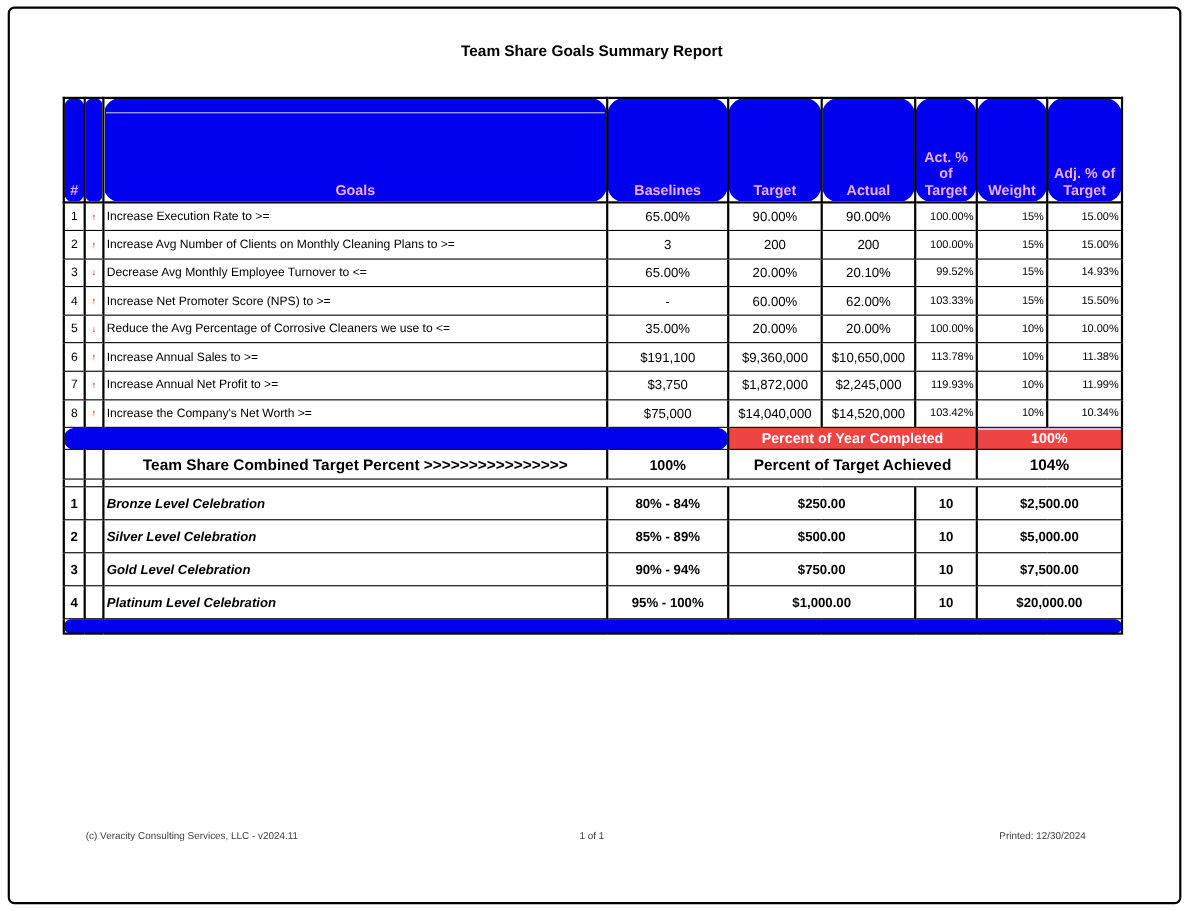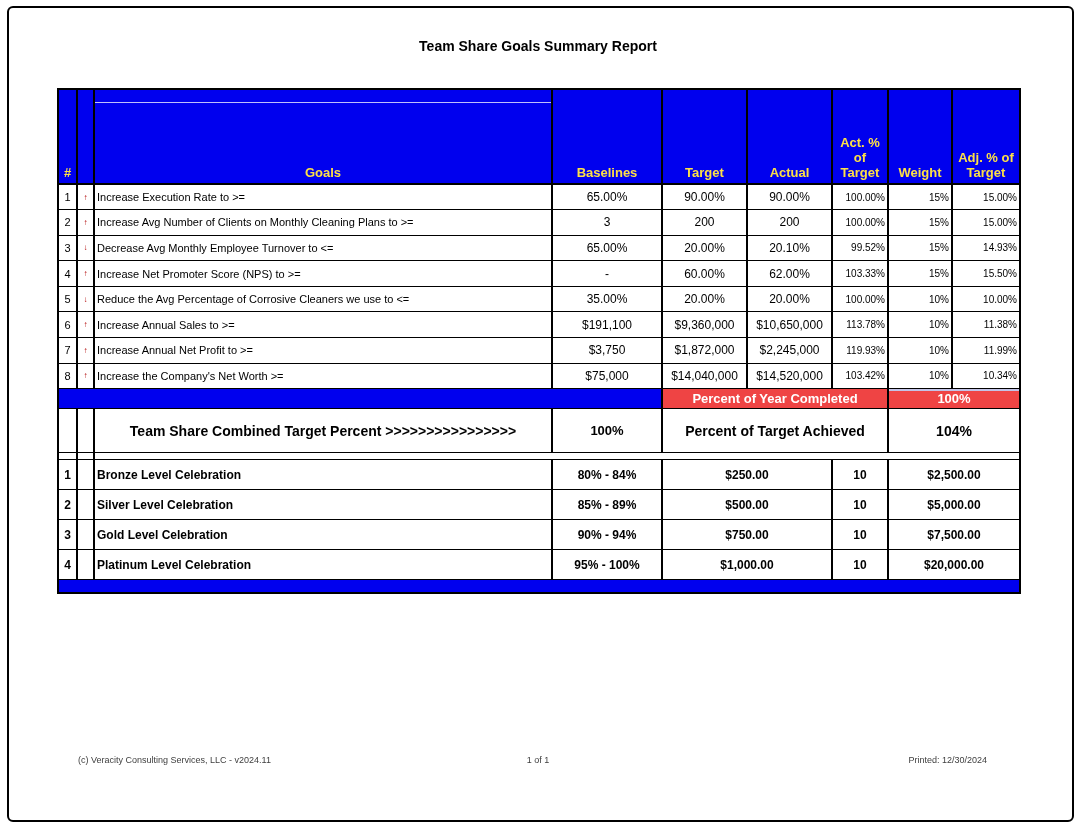--- a/index.html
+++ b/index.html
@@ -17,21 +17,21 @@
 
   table.report{
     position:absolute;left:57px;top:88px;width:962px;
     border-collapse:collapse;table-layout:fixed;
     border:2px solid #000;
   }
   table.report td{
     border:1px solid #000;border-left-width:2px;border-right-width:2px;
     padding:0 2px;overflow:hidden;white-space:nowrap;
   }
-  .blue{background:#0000ee;color:#fde047;font-weight:bold;}
+  .blue{background:#0000ee;color:#f0abfc;font-weight:bold;border-radius:16px;}
   .royal{background:#ef4444;color:#fff;font-weight:bold;}
   tr.hdr td{border:2px solid #000;vertical-align:bottom;text-align:center;
     font-size:13px;padding-bottom:3px;white-space:normal;line-height:15px;}
   td.goals-hdr{position:relative;font-size:14px;}
   .goals-hdr-line{position:absolute;left:0;right:0;top:12px;height:1px;
     background:rgba(255,255,255,0.75);}
   tr.grow td{background:#fff;}
   td.num{text-align:center;font-size:11px;}
   td.trend{text-align:center;font-size:8px;color:#b00000;padding:0;}
   td.goal{text-align:left;font-size:11px;padding-left:3px;}
@@ -41,21 +41,21 @@
   td.pyc-val{box-shadow:inset 0 2px 0 rgba(190,210,250,0.9);}
   tr.tscp td{font-weight:bold;text-align:center;}
   td.tscp-label{text-align:left;font-size:14px;padding-left:3px;}
   td.tscp-pct{font-size:13px;}
   td.tscp-ach{font-size:14px;}
   tr.gap td{background:#fff;}
   tr.rhdr td{text-align:center;font-size:13px;vertical-align:middle;}
   td.emps-hdr{font-size:11px;}
   tr.rrow td{font-weight:bold;font-size:12px;vertical-align:middle;}
   td.rnum{text-align:center;}
-  td.rname{text-align:left;padding-left:3px;}
+  td.rname{text-align:left;padding-left:3px;font-style:italic;}
   td.rval{text-align:center;}
   .footer{position:absolute;left:57px;top:755px;width:962px;height:14px;
     font-size:9px;color:#404040;}
   .footer .f-left{position:absolute;left:21px;top:0;}
   .footer .f-center{position:absolute;left:0;width:100%;text-align:center;top:0;}
   .footer .f-right{position:absolute;right:32px;top:0;}
 </style>
 </head>
 <body>
 
@@ -182,21 +182,21 @@
     <td class="val-sm">10%</td>
     <td class="val-sm">10.34%</td>
   </tr>
 
   <tr class="pyc" style="height:20px">
     <td colspan="4" class="blue"></td>
     <td colspan="3" class="royal">Percent of Year Completed</td>
     <td colspan="2" class="royal pyc-val">100%</td>
   </tr>
 
-  <tr class="tscp" style="height:44px">
+  <tr class="tscp" style="height:27px">
     <td></td>
     <td></td>
     <td class="tscp-label">Team Share Combined Target Percent &gt;&gt;&gt;&gt;&gt;&gt;&gt;&gt;&gt;&gt;&gt;&gt;&gt;&gt;&gt;&gt;</td>
     <td class="tscp-pct">100%</td>
     <td colspan="3" class="tscp-ach">Percent of Target Achieved</td>
     <td colspan="2" class="tscp-ach">104%</td>
   </tr>
 
   <tr class="gap" style="height:7px">
     <td></td>

